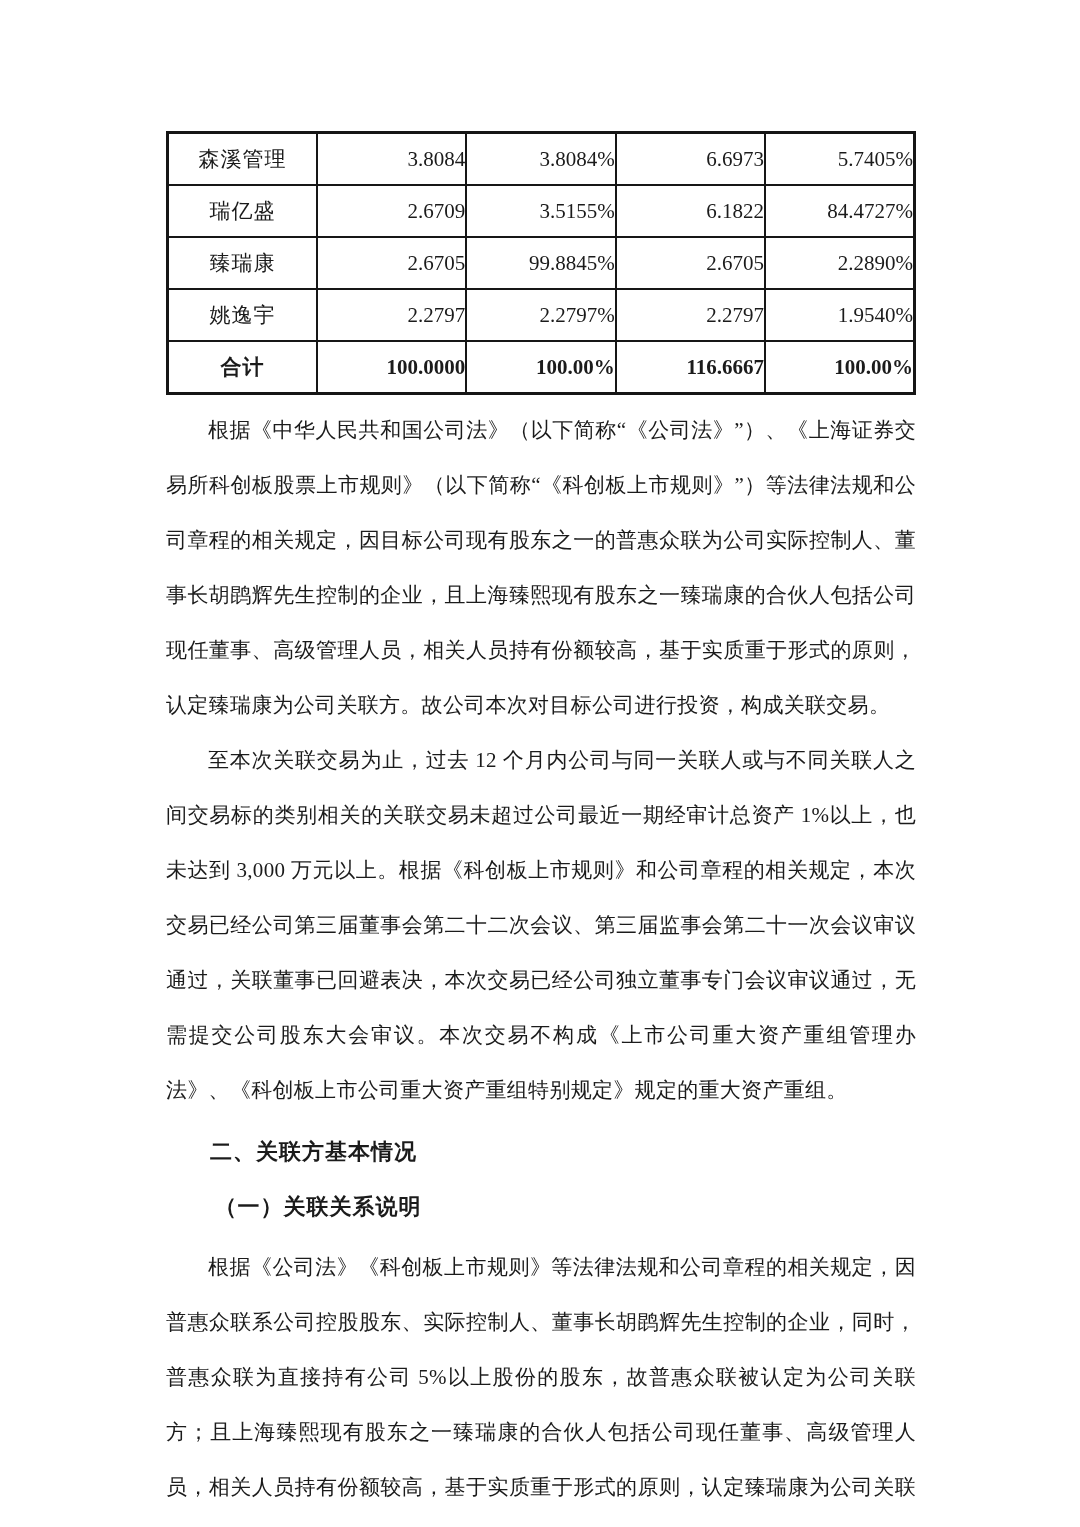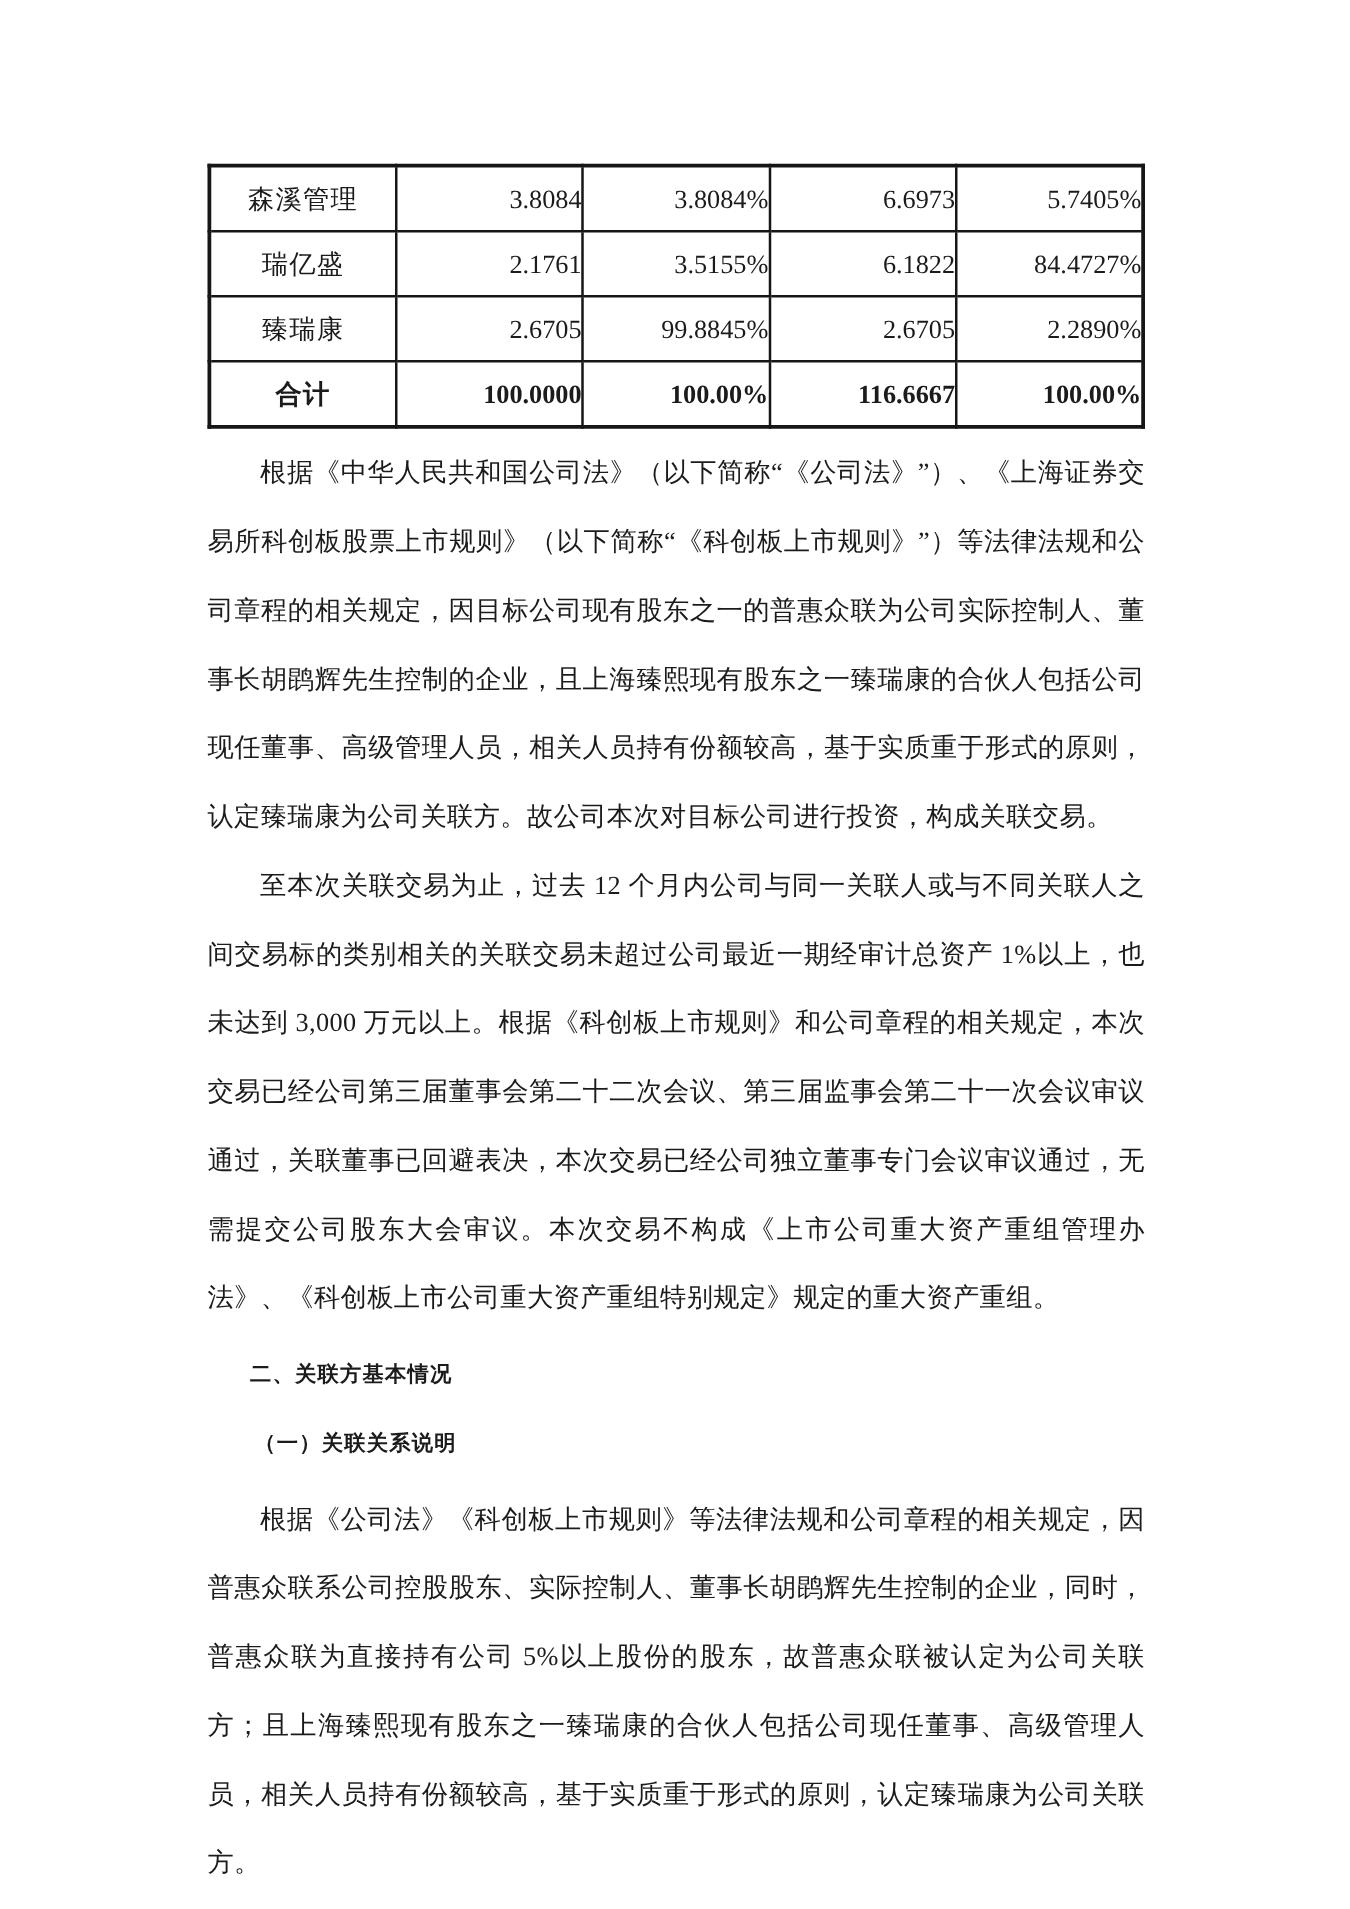--- a/index.html
+++ b/index.html
@@ -57,21 +57,21 @@
     text-indent: 2em;
     letter-spacing: 0.3px;
   }
   .mt-table {
     margin-top: 8px;
   }
   
   .heading {
     font-family: "Liberation Sans", "DejaVu Sans", sans-serif;
     font-weight: bold;
-    font-size: 17px;
+    font-size: 22px;
     line-height: 43px;
     margin: 12px 0;
     letter-spacing: 1px;
   }
   .h-level1 { text-indent: 2em; }
   .h-level2 { text-indent: 2.2em; }
 </style>
 </head>
 <body>
 
@@ -82,31 +82,38 @@
       <tbody>
         <tr>
           <td class="c-label">森溪管理</td>
           <td class="c-num">3.8084</td>
           <td class="c-num">3.8084%</td>
           <td class="c-num">6.6973</td>
           <td class="c-num">5.7405%</td>
         </tr>
         <tr>
           <td class="c-label">瑞亿盛</td>
-          <td class="c-num">2.1761</td>
+          <td class="c-num">2.6709</td>
           <td class="c-num">3.5155%</td>
           <td class="c-num">6.1822</td>
           <td class="c-num">84.4727%</td>
         </tr>
         <tr>
           <td class="c-label">臻瑞康</td>
           <td class="c-num">2.6705</td>
           <td class="c-num">99.8845%</td>
           <td class="c-num">2.6705</td>
           <td class="c-num">2.2890%</td>
+        </tr>
+        <tr>
+          <td class="c-label">姚逸宇</td>
+          <td class="c-num">2.2797</td>
+          <td class="c-num">2.2797%</td>
+          <td class="c-num">2.2797</td>
+          <td class="c-num">1.9540%</td>
         </tr>
         <tr class="total">
           <td class="c-label">合计</td>
           <td class="c-num">100.0000</td>
           <td class="c-num">100.00%</td>
           <td class="c-num">116.6667</td>
           <td class="c-num">100.00%</td>
         </tr>
       </tbody>
     </table>

